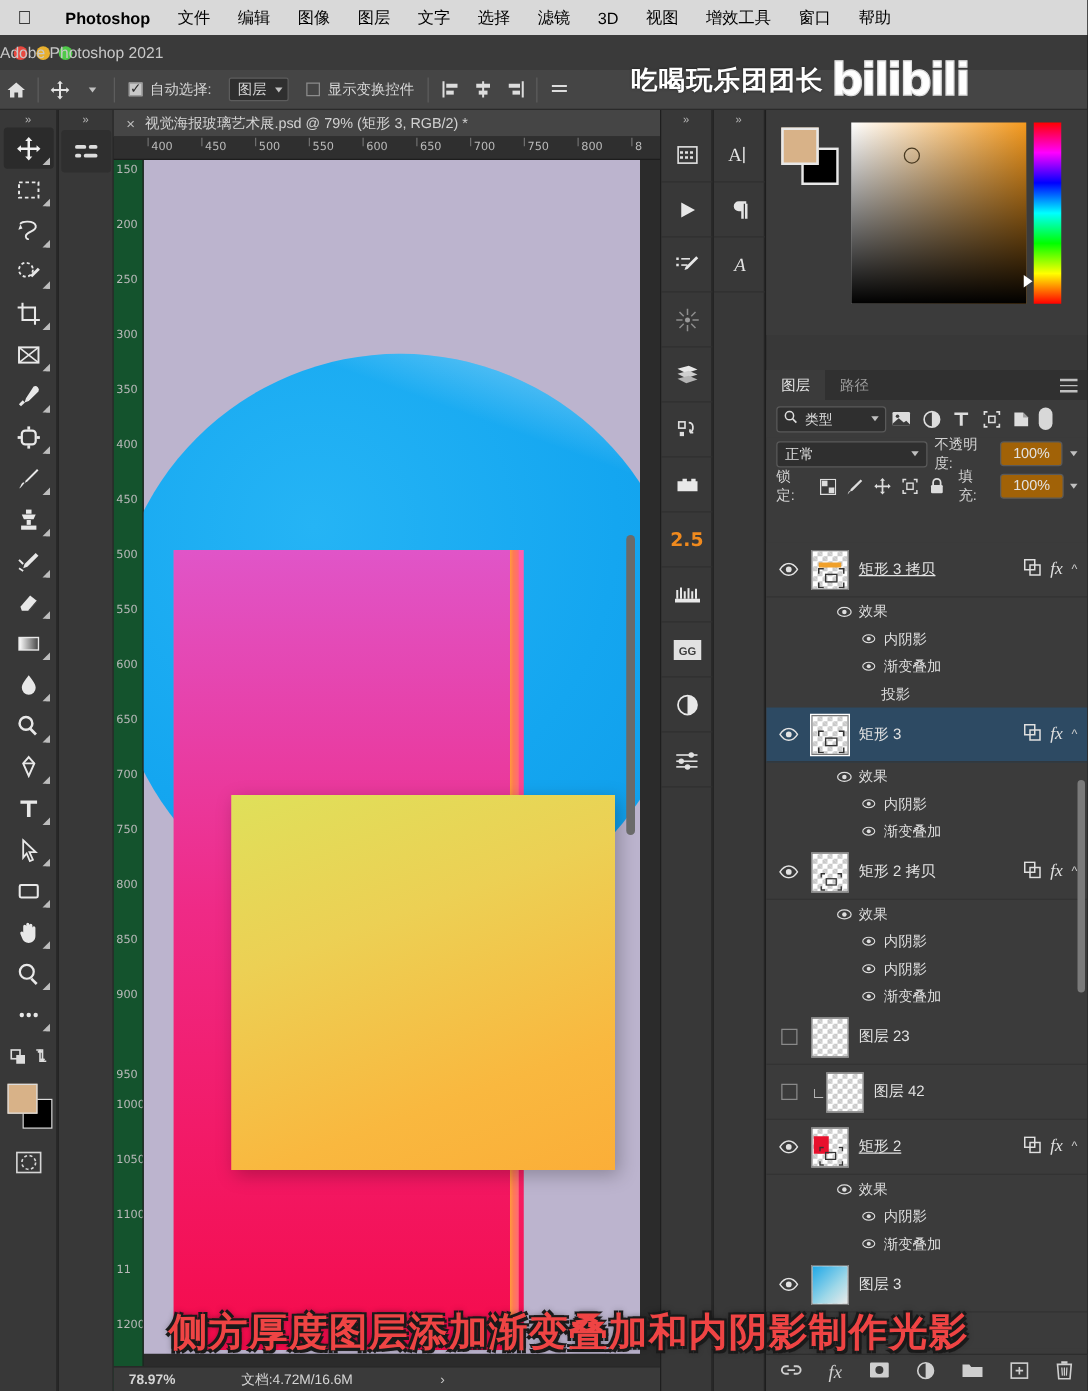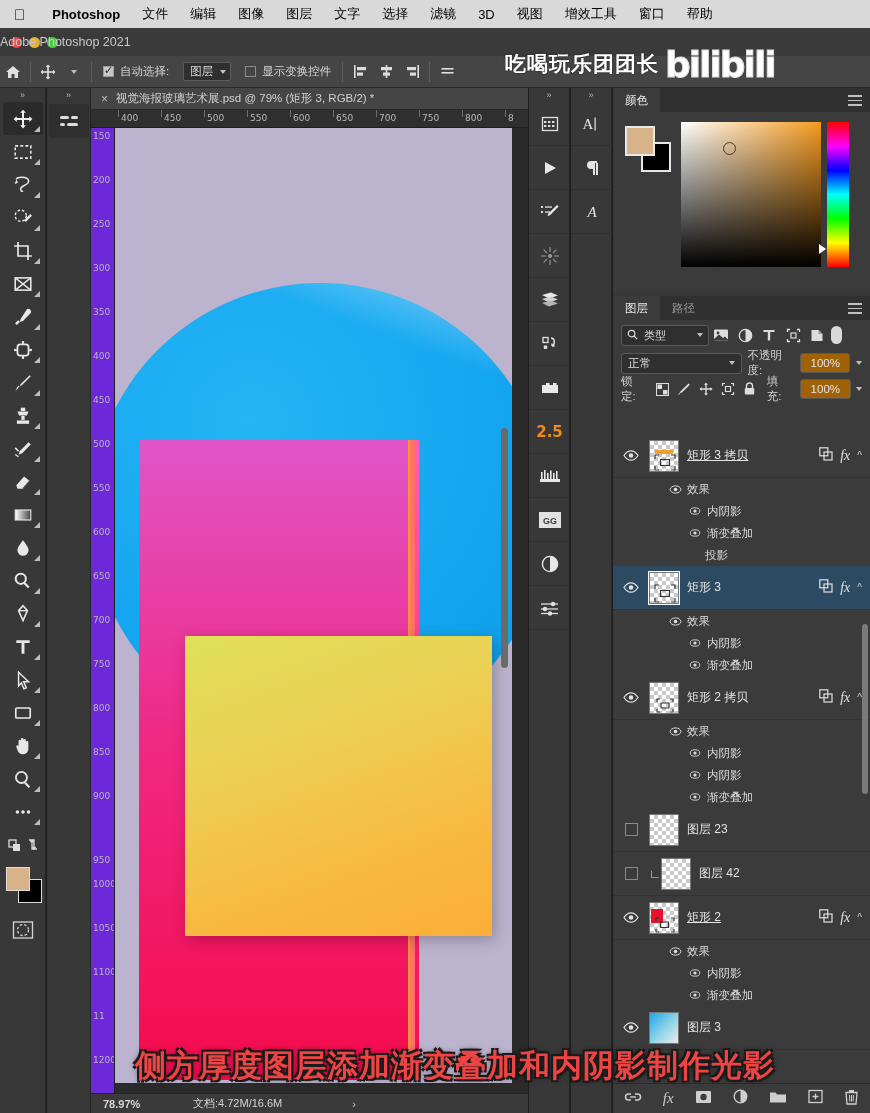--- a/index.html
+++ b/index.html
@@ -104,21 +104,21 @@
     padding:0 10px; color:#d2d2d2; font-size:11.5px; border-bottom:1px solid #2a2a2a;
     white-space:nowrap; overflow:hidden;
   }
   .doctab .x { color:#bdbdbd; font-size:12px; }
   .ruler-h {
     position:absolute; left:0; top:22px; width:437px; height:18px;
     background:#2f2f2f; border-bottom:1px solid #1d1d1d; overflow:hidden;
   }
   .ruler-v {
     position:absolute; left:0; top:40px; width:24px; height:985px;
-    background:#6d28d9; border-right:1px solid #1d1d1d; overflow:hidden;
+    background:#14532d; border-right:1px solid #1d1d1d; overflow:hidden;
   }
   .rt { position:absolute; color:#b9b9b9; font-size:9px; font-family:"DejaVu Sans", sans-serif;}
   .rtick { position:absolute; background:#6e6e6e; }
   .vnum { position:absolute; left:2px; width:12px; color:#b9b9b9; font-size:9px; line-height:9px;
      font-family:"DejaVu Sans", sans-serif; text-align:center; }
 
   .canvaswrap { position:absolute; left:24px; top:40px; width:397px; height:968px; background:#2b2b2b; overflow:hidden;}
   .artboard { position:absolute; left:0px; top:0px; width:397px; height:955px; background:#bcb4ce; }
   .art-circle {
     position:absolute; left:-25px; top:155px; width:460px; height:460px; border-radius:50%;
@@ -739,28 +739,20 @@
     </div>
     <div class="dockbtn">
       <svg width="20" height="18" viewBox="0 0 20 18">
           <text x="10" y="14" font-size="15" font-family="Liberation Serif, serif" font-style="italic" fill="#e4e4e4" text-anchor="middle">A</text>
         </svg>
     </div>
   </div>
 
   <div class="rightpanel">
 
-    <div class="panel-tabs">
-      <div class="panel-tab active">颜色</div>
-      <div class="panel-menu">
-          <span></span>
-          <span></span>
-          <span></span>
-        </div>
-    </div>
     <div class="colorbody">
       <div class="cp-fgbg">
         <div class="a"></div>
         <div class="b"></div>
       </div>
       <div class="cp-field">
         <div class="cp-ring"></div>
       </div>
       <div class="cp-hue"></div>
       <div class="cp-hue-mark"></div>

